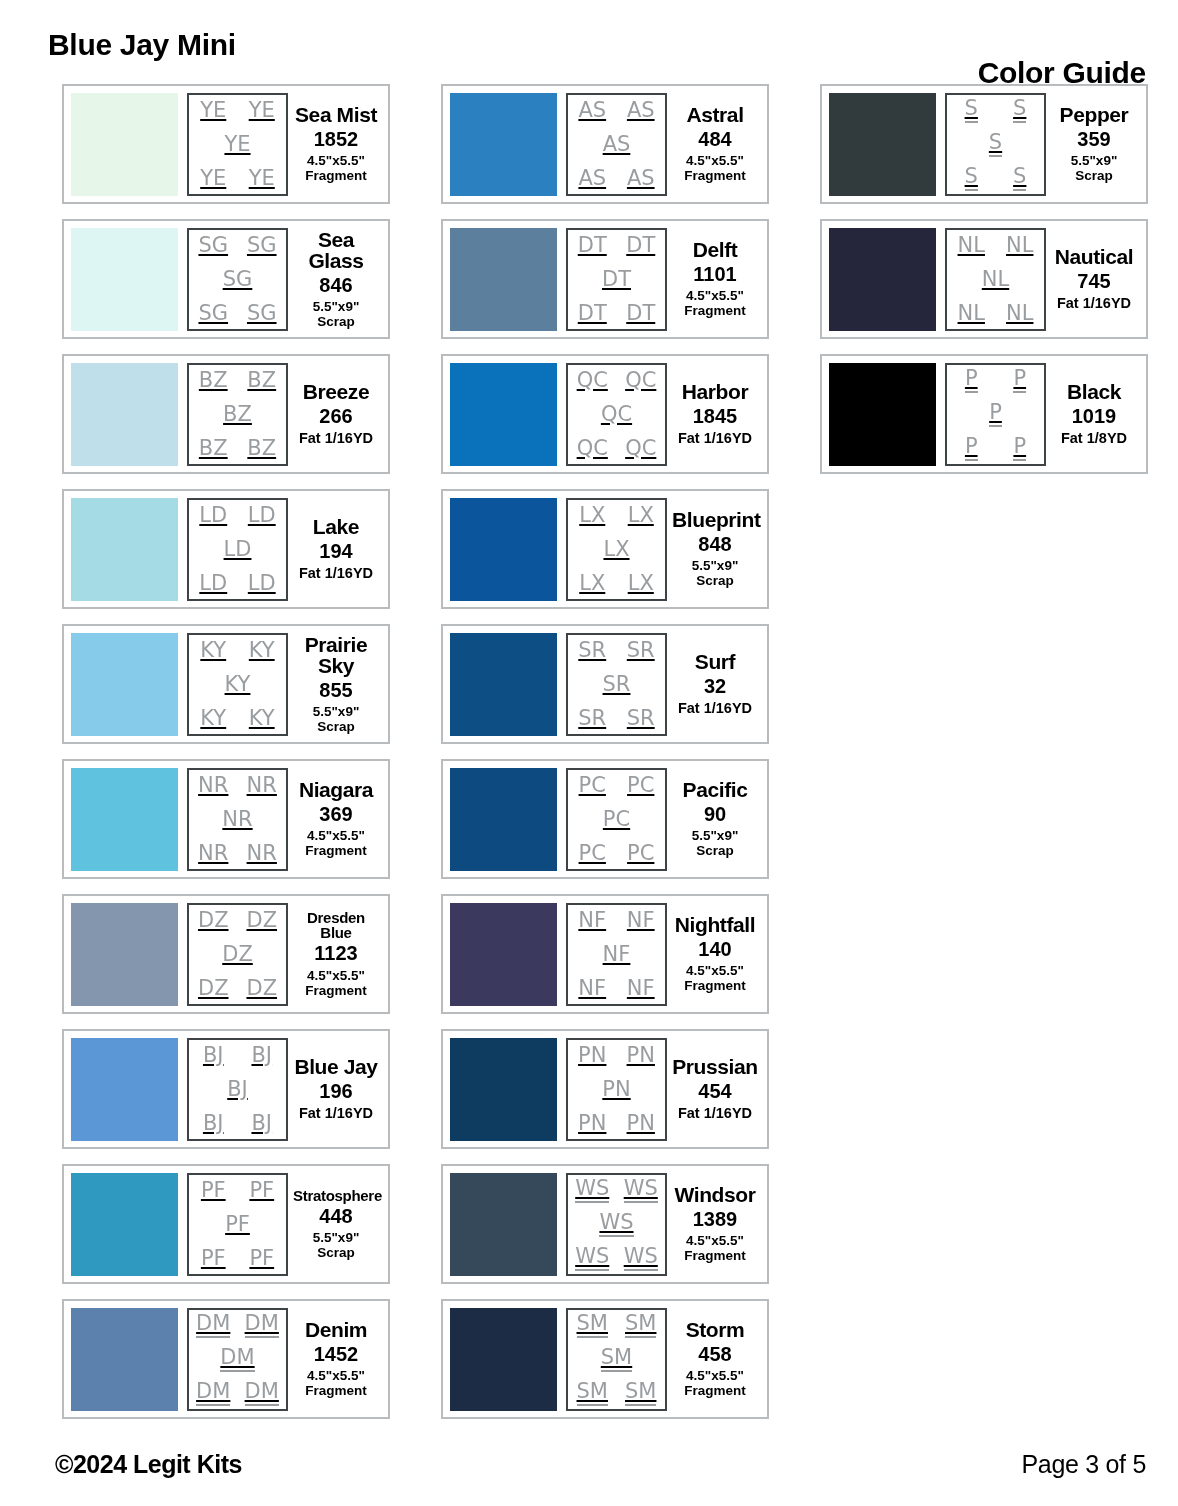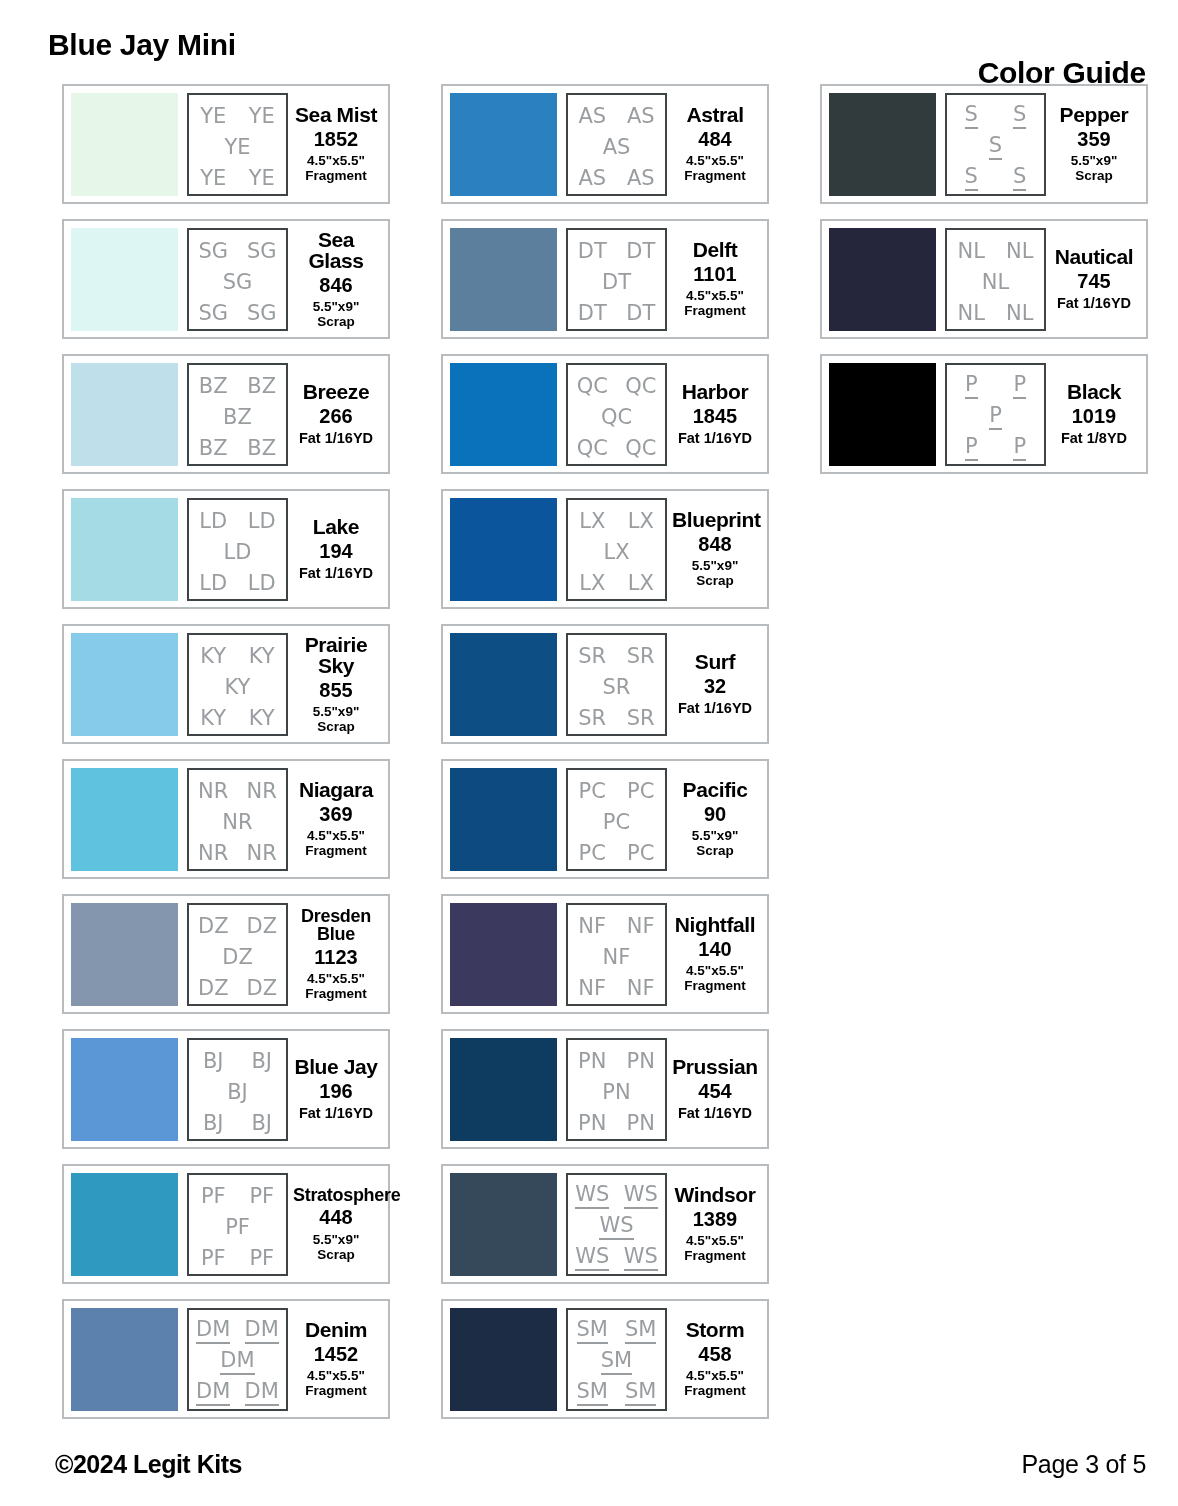--- a/index.html
+++ b/index.html
@@ -76,22 +76,23 @@
   .lettergrid {
     box-sizing: border-box;
     width: 101px;
     height: 103px;
     flex: 0 0 101px;
     border: 2px solid #3e4446;
     background: #ffffff;
     margin-left: 9px;
     display: flex;
     flex-direction: column;
-    justify-content: flex-end;
+    justify-content: space-between;
     position: relative;
+    text-decoration: underline;
   }
   .lg-row {
     display: flex;
     justify-content: space-around;
     align-items: center;
     height: 31px;
   }
   .lg-row.mid { justify-content: center; }
   .lg-code {
     font-family: "DejaVu Sans", sans-serif;
@@ -114,21 +115,21 @@
     min-width: 0;
   }
   .meta-name {
     font-size: 21px;
     font-weight: bold;
     letter-spacing: -0.4px;
     white-space: nowrap;
     display: block;
   }
   .meta-name.two-line { white-space: normal; }
-  .meta-name.small  { font-size: 18px; letter-spacing: -0.3px; text-align: center; }
+  .meta-name.small  { font-size: 15px; letter-spacing: -0.3px; text-align: center; }
   .meta-num {
     font-size: 20px;
     font-weight: bold;
     display: block;
     margin-top: 3px;
   }
   .meta-cut {
     font-size: 13.5px;
     font-weight: bold;
     display: block;

